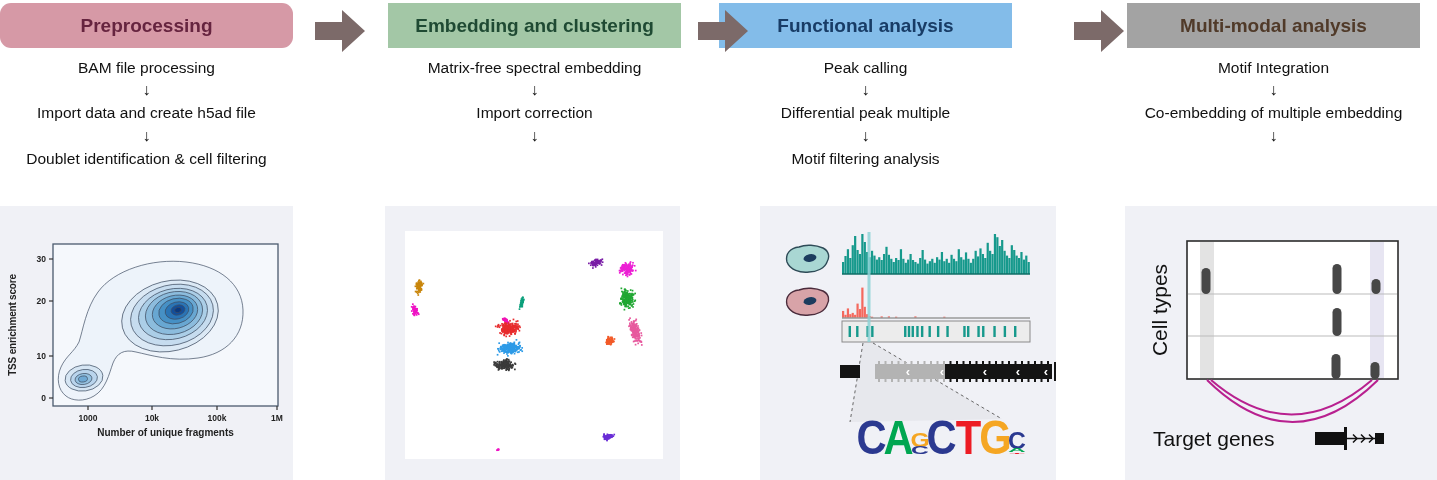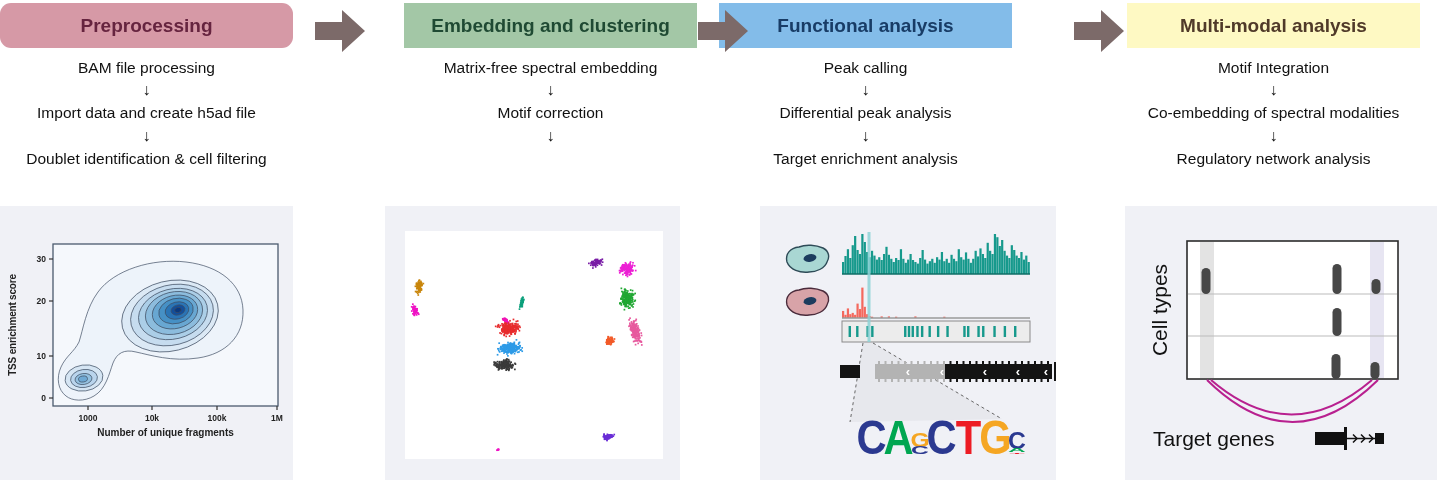--- a/index.html
+++ b/index.html
@@ -1,41 +1,41 @@
 <!DOCTYPE html>
 <html><head>
 <meta charset="utf-8">
 <style>
   html,body{margin:0;padding:0;background:#fff;}
   .canvas{position:relative;width:1437px;height:480px;background:#fff;overflow:hidden;
           font-family:"Liberation Sans",sans-serif;}
   .col-header{position:absolute;top:3px;height:45px;width:293px;display:flex;
               align-items:center;justify-content:center;font-size:19px;font-weight:bold;}
-  .hx0{left:0;border-radius:11px;} .hx1{left:388px;margin-left:16px;} .hx2{left:719px;} .hx3{left:1127px;}
+  .hx0{left:0;border-radius:11px;} .hx1{left:388px;} .hx2{left:719px;} .hx3{left:1127px;}
   .flow-arrow{position:absolute;top:9px;width:50px;height:44px;}
   .ax0{left:315px;} .ax1{left:698px;} .ax2{left:1074px;}
   .steps{position:absolute;top:58px;width:293px;display:flex;flex-direction:column;
          align-items:center;gap:5px;}
   .step{font-size:15.5px;color:#111;line-height:1.25;text-align:center;white-space:nowrap;}
   .darrow{font-size:16px;font-weight:bold;color:#111;line-height:1;}
   .panel{position:absolute;top:206px;height:274px;}
   .p0{left:0;width:293px;} .p1{left:385px;width:295px;} .p2{left:760px;width:296px;}
   .p3{left:1125px;width:312px;}
   .panel svg{display:block;}
   svg text{font-family:"Liberation Sans",sans-serif;}
 </style>
 </head>
 <body>
 
 <div class="canvas">
 
   <div class="col-header hx0" style="background: rgb(214, 153, 166); color: rgb(102, 36, 63);">Preprocessing</div>
   <div class="col-header hx1" style="background: rgb(163, 199, 166); color: rgb(31, 74, 51);">Embedding and clustering</div>
   <div class="col-header hx2" style="background: rgb(131, 188, 233); color: rgb(24, 60, 102);">Functional analysis</div>
-  <div class="col-header hx3" style="background: #fef9c3; color: rgb(80, 58, 41);">Multi-modal analysis</div>
+  <div class="col-header hx3" style="background: #a3a3a3; color: rgb(80, 58, 41);">Multi-modal analysis</div>
 
   <svg class="flow-arrow ax0" viewBox="0 0 50 44">
       <polygon points="0,13 27,13 27,1 50,22 27,43 27,31 0,31" fill="#7c6a69"></polygon>
     </svg>
   <svg class="flow-arrow ax1" viewBox="0 0 50 44">
       <polygon points="0,13 27,13 27,1 50,22 27,43 27,31 0,31" fill="#7c6a69"></polygon>
     </svg>
   <svg class="flow-arrow ax2" viewBox="0 0 50 44">
       <polygon points="0,13 27,13 27,1 50,22 27,43 27,31 0,31" fill="#7c6a69"></polygon>
     </svg>
@@ -43,36 +43,35 @@
   <div class="steps hx0">
     <div class="step">BAM file processing</div>
     <div class="darrow">↓</div>
     <div class="step">Import data and create h5ad file</div>
     <div class="darrow">↓</div>
     <div class="step">Doublet identification &amp; cell filtering</div>
   </div>
   <div class="steps hx1">
     <div class="step">Matrix-free spectral embedding</div>
     <div class="darrow">↓</div>
-    <div class="step">Motif correction</div>
+    <div class="step">Import correction</div>
     <div class="darrow">↓</div>
   </div>
   <div class="steps hx2">
     <div class="step">Peak calling</div>
     <div class="darrow">↓</div>
-    <div class="step">Differential peak analysis</div>
+    <div class="step">Differential peak multiple</div>
     <div class="darrow">↓</div>
-    <div class="step">Target enrichment analysis</div>
+    <div class="step">Motif filtering analysis</div>
   </div>
   <div class="steps hx3">
     <div class="step">Motif Integration</div>
     <div class="darrow">↓</div>
-    <div class="step">Co-embedding of spectral modalities</div>
+    <div class="step">Co-embedding of multiple embedding</div>
     <div class="darrow">↓</div>
-    <div class="step">Regulatory network analysis</div>
   </div>
 
   <div class="panel p0" style="background: rgb(240, 241, 246);">
     <svg id="fig-qc" width="293" height="274" viewBox="0 0 293 274">
         <rect x="53" y="38" width="225" height="162" fill="#f5f8fc" stroke="#4a5a6e" stroke-width="1.3"></rect>
         <path d="M 66,190 C 58,184 56,172 61,161 C 66,150 74,146 79,136 C 83,124 86,102 98,86 C 114,64 152,52 186,56 C 220,60 242,78 243,104 C 244,130 226,148 198,152 C 172,156 150,149 136,146 C 124,143 117,147 113,157 C 109,168 106,183 94,190 C 84,196 72,195 66,190 Z" fill="#edf3fa" stroke="#3f4e63" stroke-width="0.7"></path>
         <ellipse cx="0" cy="0" rx="49" ry="35" transform="translate(170 110) rotate(-14)" fill="#dce9f5" stroke="#3f4e63" stroke-width="0.7"></ellipse>
         <ellipse cx="0" cy="0" rx="42" ry="30" transform="translate(172 109) rotate(-14)" fill="#c6dcef" stroke="#3f4e63" stroke-width="0.7"></ellipse>
         <ellipse cx="0" cy="0" rx="35" ry="25" transform="translate(173 108) rotate(-14)" fill="#abcee7" stroke="#3f4e63" stroke-width="0.7"></ellipse>
         <ellipse cx="0" cy="0" rx="29" ry="21" transform="translate(174 107) rotate(-14)" fill="#8cbcdd" stroke="#3f4e63" stroke-width="0.7"></ellipse>

